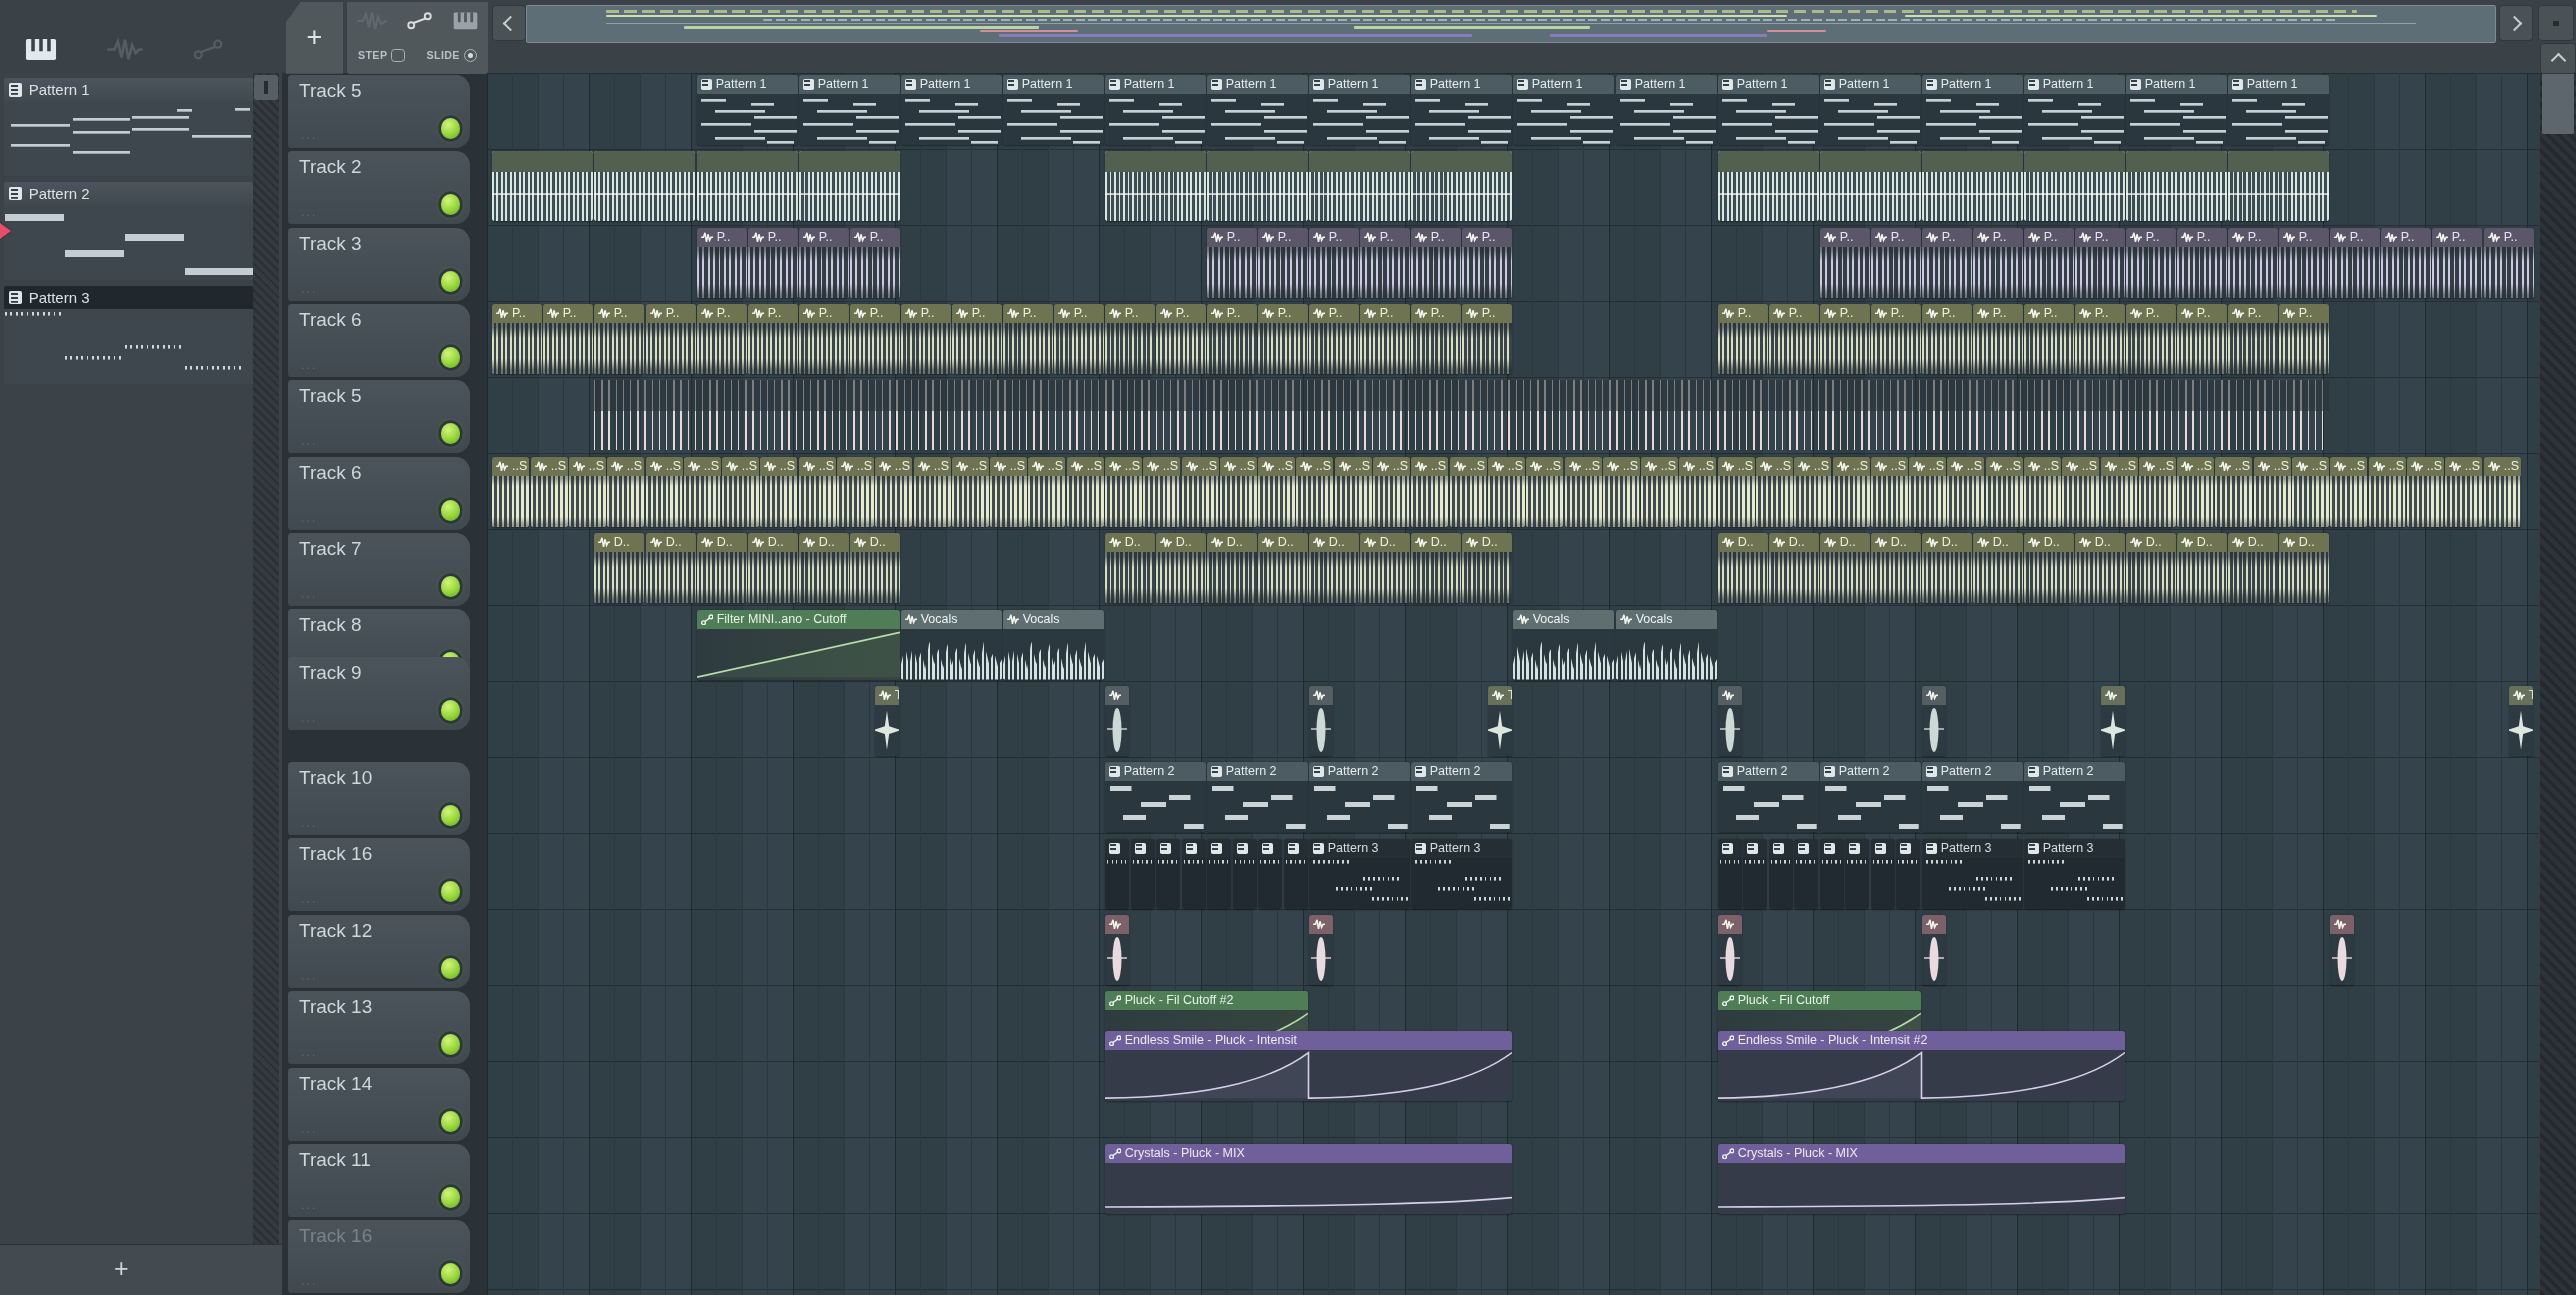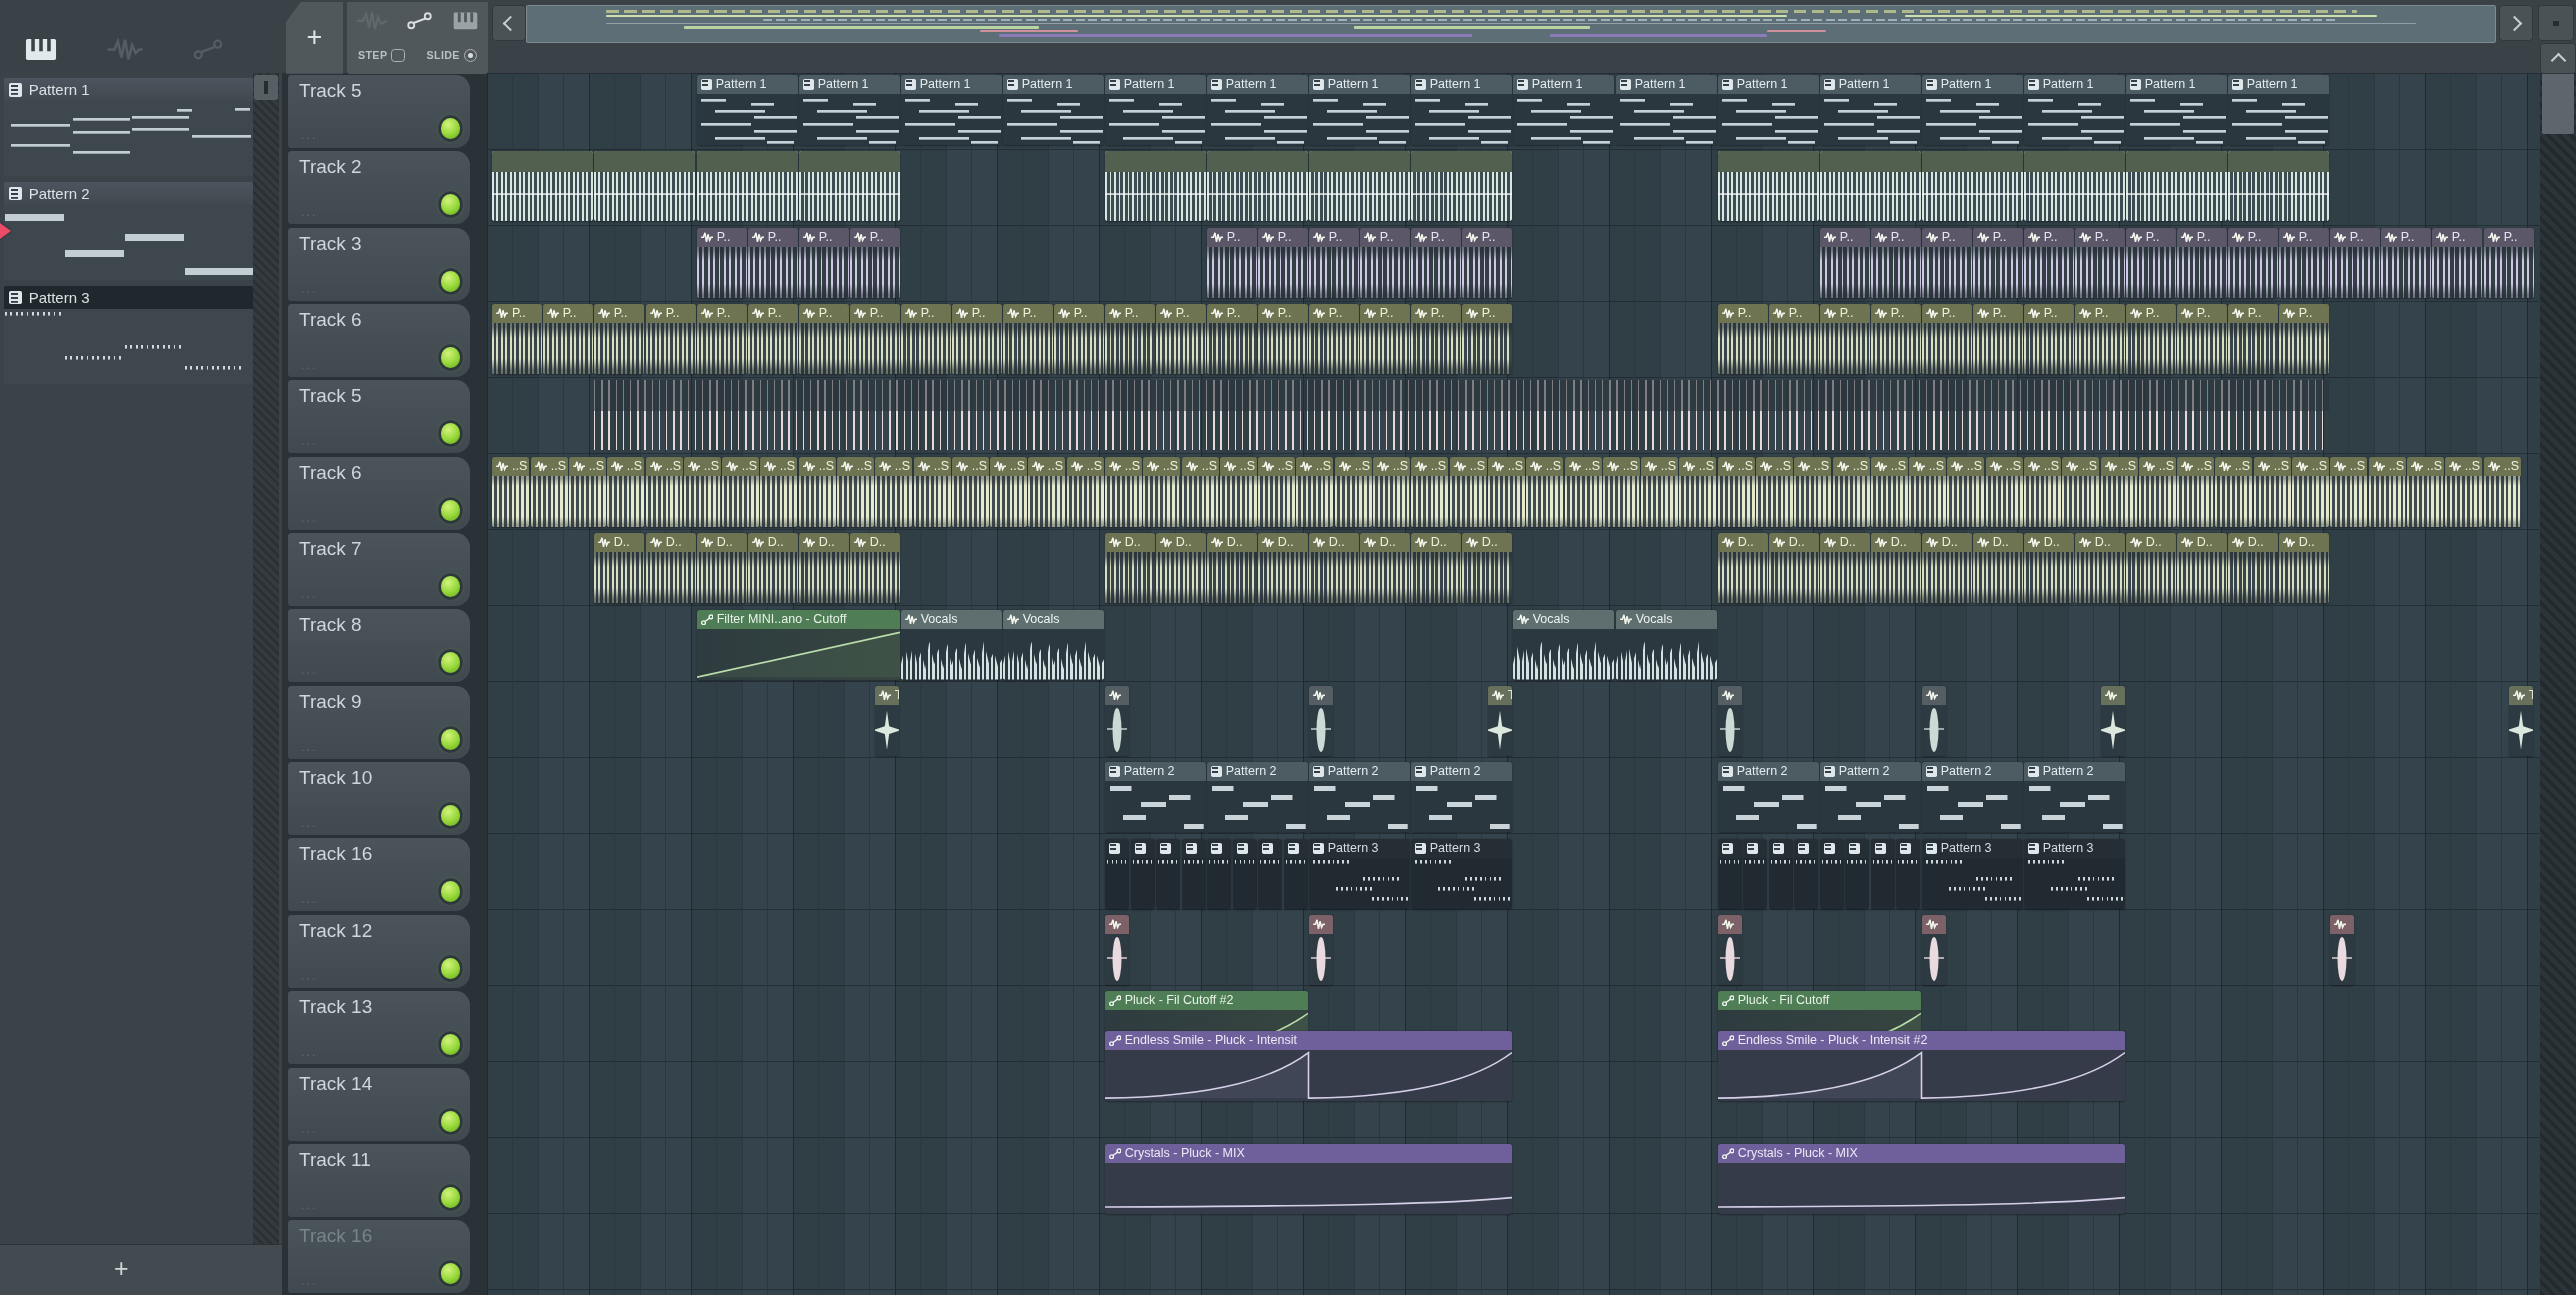--- a/index.html
+++ b/index.html
@@ -382,21 +382,21 @@
       <div class="thead" style="top: 460px;">
         <div class="tname">Track 7</div>
         <div class="tdots">...</div>
         <div class="led"></div>
       </div>
       <div class="thead" style="top: 536px;">
         <div class="tname">Track 8</div>
         <div class="tdots">...</div>
         <div class="led"></div>
       </div>
-      <div class="thead" style="top: 613px;">
+      <div class="thead" style="top: 584px;">
         <div class="tname">Track 9</div>
         <div class="tdots">...</div>
         <div class="led"></div>
       </div>
       <div class="thead" style="top: 689px;">
         <div class="tname">Track 10</div>
         <div class="tdots">...</div>
         <div class="led"></div>
       </div>
       <div class="thead" style="top: 765px;">

